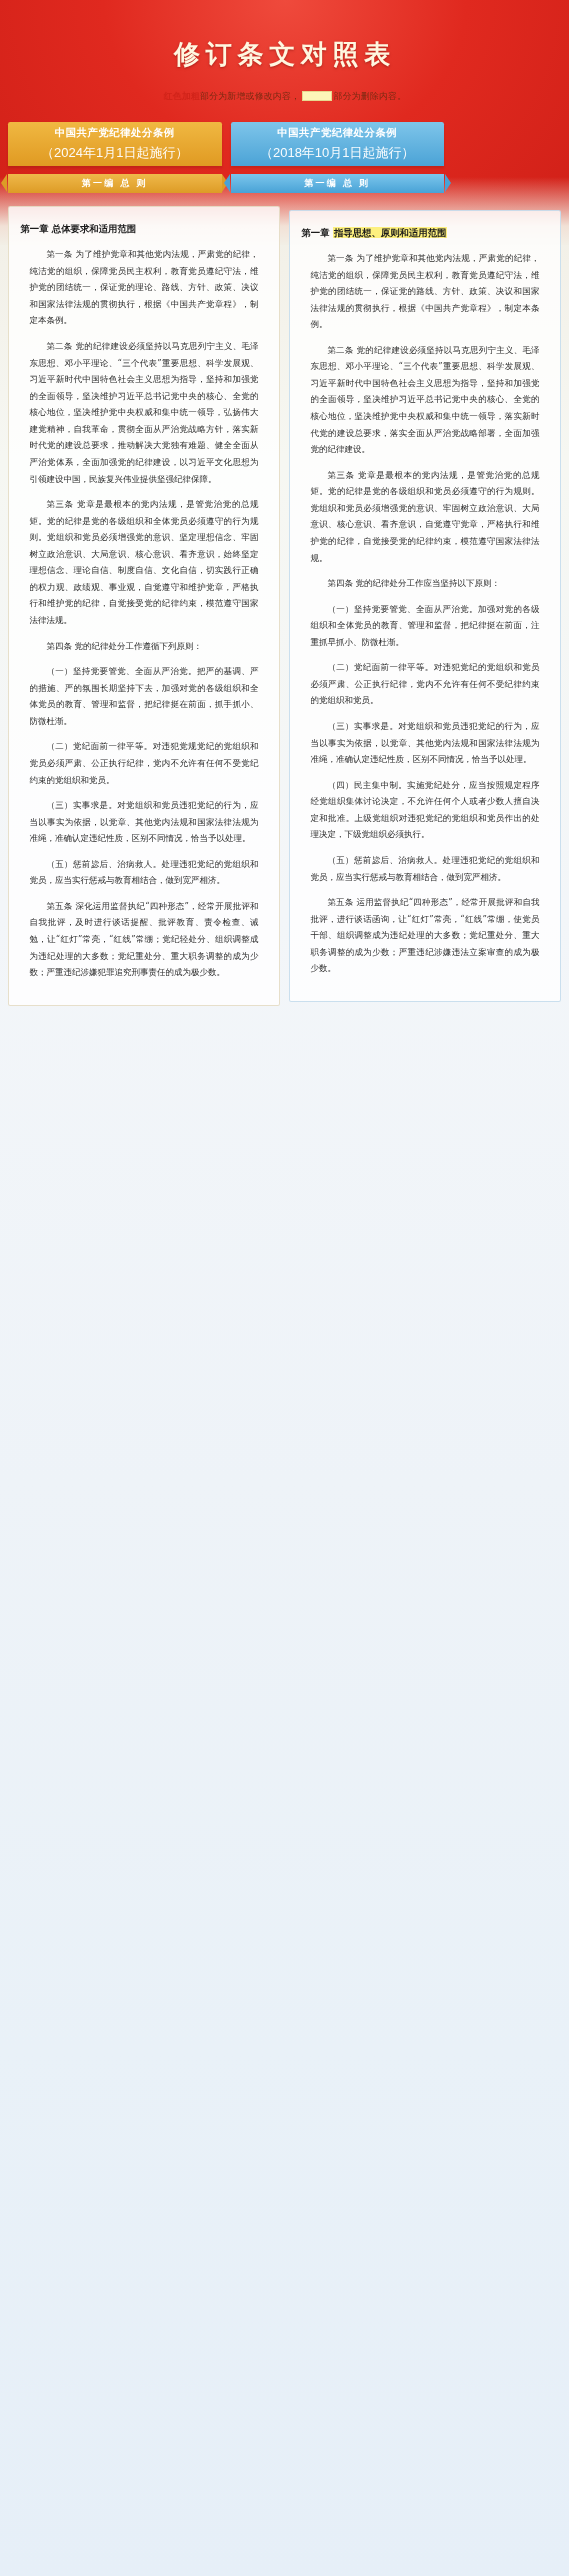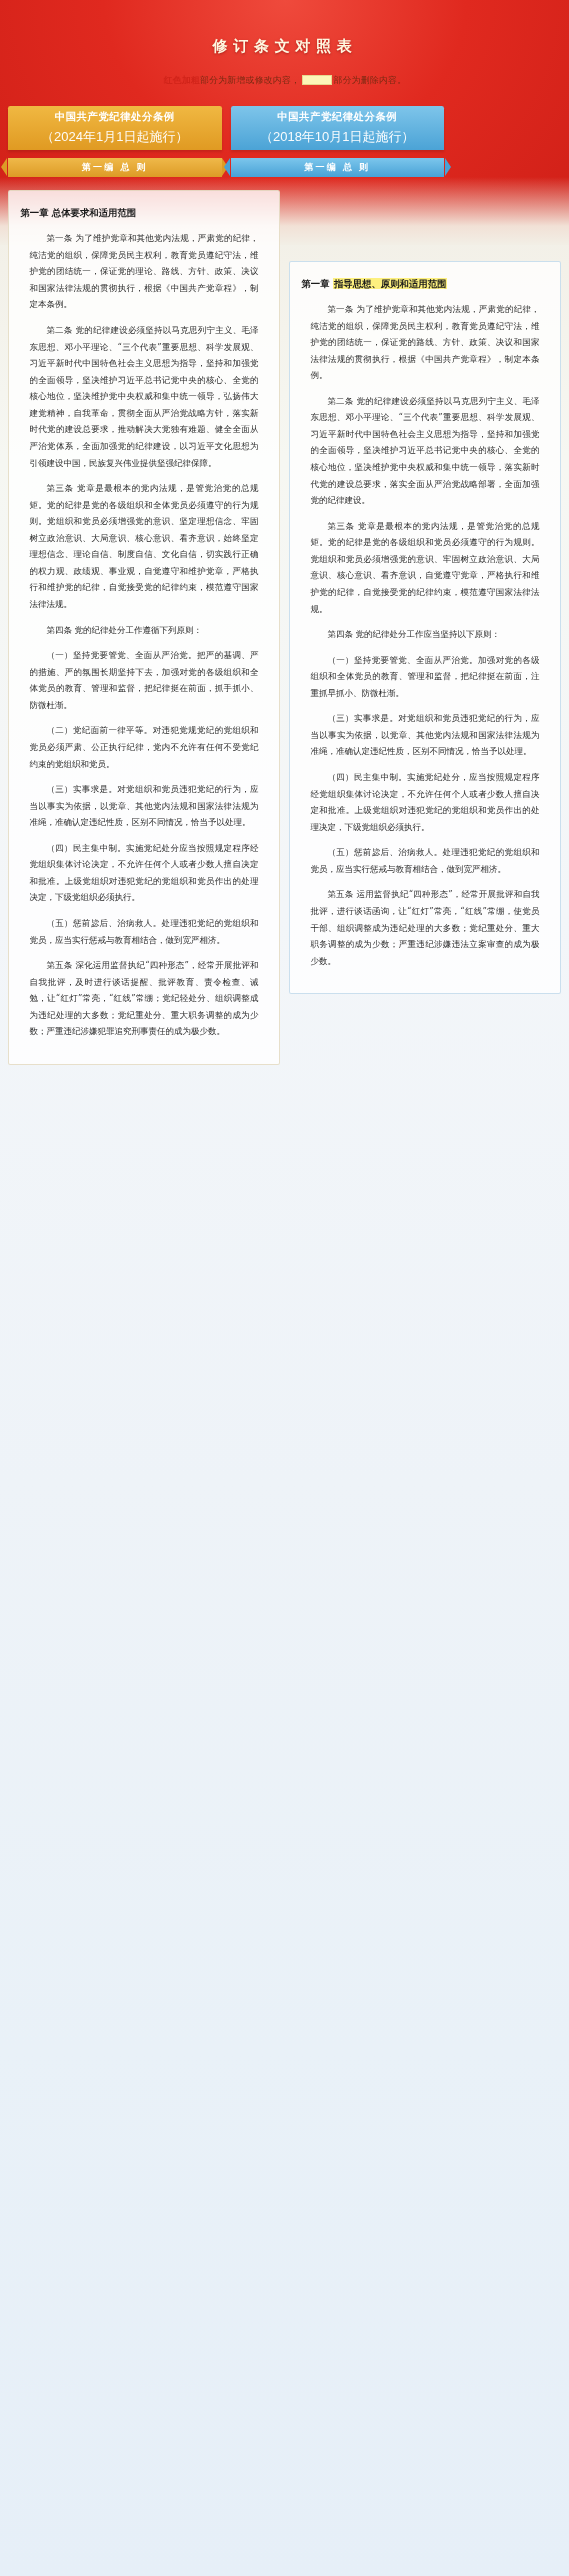--- a/index.html
+++ b/index.html
@@ -30,21 +30,21 @@
   .title-wrap { position:relative; padding-top:24px; text-align:center; }
   .main-title {
     font-family:"DejaVu Serif", serif;
     font-size:23.4px; font-weight:bold; color:#ffe9a8;
     letter-spacing:1.1px;
     text-shadow:0 1.1px 2.3px rgba(110,10,5,.55);
   }
   .sub-title {
     margin-top:12.5px;
     font-family:"DejaVu Serif", serif;
-    font-size:15px; font-weight:bold; color:#fff7e0;
+    font-size:26px; font-weight:bold; color:#fff7e0;
     letter-spacing:5.7px;
     text-shadow:0 1.1px 2.3px rgba(110,10,5,.5);
   }
   .legend {
     position:relative;
     margin:19.4px auto 0;
     width:393px;
     text-align:center;
     font-size:8.8px;
     color:#7a2a12;
@@ -164,32 +164,32 @@
 
     <div class="panel left">
       <div class="chap">第一章   总体要求和适用范围</div>
       <p class="art">第一条  为了维护党章和其他党内法规，严肃党的纪律，纯洁党的组织，保障党员民主权利，教育党员遵纪守法，维护党的团结统一，保证党的理论、路线、方针、政策、决议和国家法律法规的贯彻执行，根据《中国共产党章程》，制定本条例。</p>
       <p class="art">第二条  党的纪律建设必须坚持以马克思列宁主义、毛泽东思想、邓小平理论、“三个代表”重要思想、科学发展观、习近平新时代中国特色社会主义思想为指导，坚持和加强党的全面领导，坚决维护习近平总书记党中央的核心、全党的核心地位，坚决维护党中央权威和集中统一领导，弘扬伟大建党精神，自我革命，贯彻全面从严治党战略方针，落实新时代党的建设总要求，推动解决大党独有难题、健全全面从严治党体系，全面加强党的纪律建设，以习近平文化思想为引领建设中国，民族复兴伟业提供坚强纪律保障。</p>
       <p class="art">第三条  党章是最根本的党内法规，是管党治党的总规矩。党的纪律是党的各级组织和全体党员必须遵守的行为规则。党组织和党员必须增强党的意识、坚定理想信念、牢固树立政治意识、大局意识、核心意识、看齐意识，始终坚定理想信念、理论自信、制度自信、文化自信，切实践行正确的权力观、政绩观、事业观，自觉遵守和维护党章，严格执行和维护党的纪律，自觉接受党的纪律约束，模范遵守国家法律法规。</p>
       <p class="art">第四条  党的纪律处分工作遵循下列原则：</p>
       <p class="art">（一）坚持党要管党、全面从严治党。把严的基调、严的措施、严的氛围长期坚持下去，加强对党的各级组织和全体党员的教育、管理和监督，把纪律挺在前面，抓手抓小、防微杜渐。</p>
       <p class="art">（二）党纪面前一律平等。对违犯党规党纪的党组织和党员必须严肃、公正执行纪律，党内不允许有任何不受党纪约束的党组织和党员。</p>
       <p class="art">（三）实事求是。对党组织和党员违犯党纪的行为，应当以事实为依据，以党章、其他党内法规和国家法律法规为准绳，准确认定违纪性质，区别不同情况，恰当予以处理。</p>
-      <p class="art">（四）民主集中制。实施党纪处分应当按照规定程序经党组织集体讨论决定，不允许任何个人或者少数人擅自决定和批准。上级党组织对违犯党纪的党组织和党员作出的处理决定，下级党组织必须执行。</p>
       <p class="art">（五）惩前毖后、治病救人。处理违犯党纪的党组织和党员，应当实行惩戒与教育相结合，做到宽严相济。</p>
       <p class="art">第五条  深化运用监督执纪“四种形态”，经常开展批评和自我批评，及时进行谈话提醒、批评教育、责令检查、诫勉，让“红灯”常亮，“红线”常绷；党纪轻处分、组织调整成为违纪处理的大多数；党纪重处分、重大职务调整的成为少数；严重违纪涉嫌犯罪追究刑事责任的成为极少数。</p>
     </div>
 
     <div class="panel right">
       <div class="chap"><span>第一章   </span><span class="hl">指导思想、原则和适用范围</span></div>
       <p class="art">第一条  为了维护党章和其他党内法规，严肃党的纪律，纯洁党的组织，保障党员民主权利，教育党员遵纪守法，维护党的团结统一，保证党的路线、方针、政策、决议和国家法律法规的贯彻执行，根据《中国共产党章程》，制定本条例。</p>
       <p class="art">第二条  党的纪律建设必须坚持以马克思列宁主义、毛泽东思想、邓小平理论、“三个代表”重要思想、科学发展观、习近平新时代中国特色社会主义思想为指导，坚持和加强党的全面领导，坚决维护习近平总书记党中央的核心、全党的核心地位，坚决维护党中央权威和集中统一领导，落实新时代党的建设总要求，落实全面从严治党战略部署，全面加强党的纪律建设。</p>
       <p class="art">第三条  党章是最根本的党内法规，是管党治党的总规矩。党的纪律是党的各级组织和党员必须遵守的行为规则。党组织和党员必须增强党的意识、牢固树立政治意识、大局意识、核心意识、看齐意识，自觉遵守党章，严格执行和维护党的纪律，自觉接受党的纪律约束，模范遵守国家法律法规。</p>
       <p class="art">第四条  党的纪律处分工作应当坚持以下原则：</p>
       <p class="art">（一）坚持党要管党、全面从严治党。加强对党的各级组织和全体党员的教育、管理和监督，把纪律挺在前面，注重抓早抓小、防微杜渐。</p>
+      <p class="art">（二）党纪面前一律平等。对违犯党纪的党组织和党员必须严肃、公正执行纪律，党内不允许有任何不受纪律约束的党组织和党员。</p>
       <p class="art">（三）实事求是。对党组织和党员违犯党纪的行为，应当以事实为依据，以党章、其他党内法规和国家法律法规为准绳，准确认定违纪性质，区别不同情况，恰当予以处理。</p>
       <p class="art">（四）民主集中制。实施党纪处分，应当按照规定程序经党组织集体讨论决定，不允许任何个人或者少数人擅自决定和批准。上级党组织对违犯党纪的党组织和党员作出的处理决定，下级党组织必须执行。</p>
       <p class="art">（五）惩前毖后、治病救人。处理违犯党纪的党组织和党员，应当实行惩戒与教育相结合，做到宽严相济。</p>
       <p class="art">第五条  运用监督执纪“四种形态”，经常开展批评和自我批评，进行谈话函询，让“红灯”常亮，“红线”常绷，使党员干部、组织调整成为违纪处理的大多数；党纪重处分、重大职务调整的成为少数；严重违纪涉嫌违法立案审查的成为极少数。</p>
     </div>
 
   </div>
 </div>
 
 

